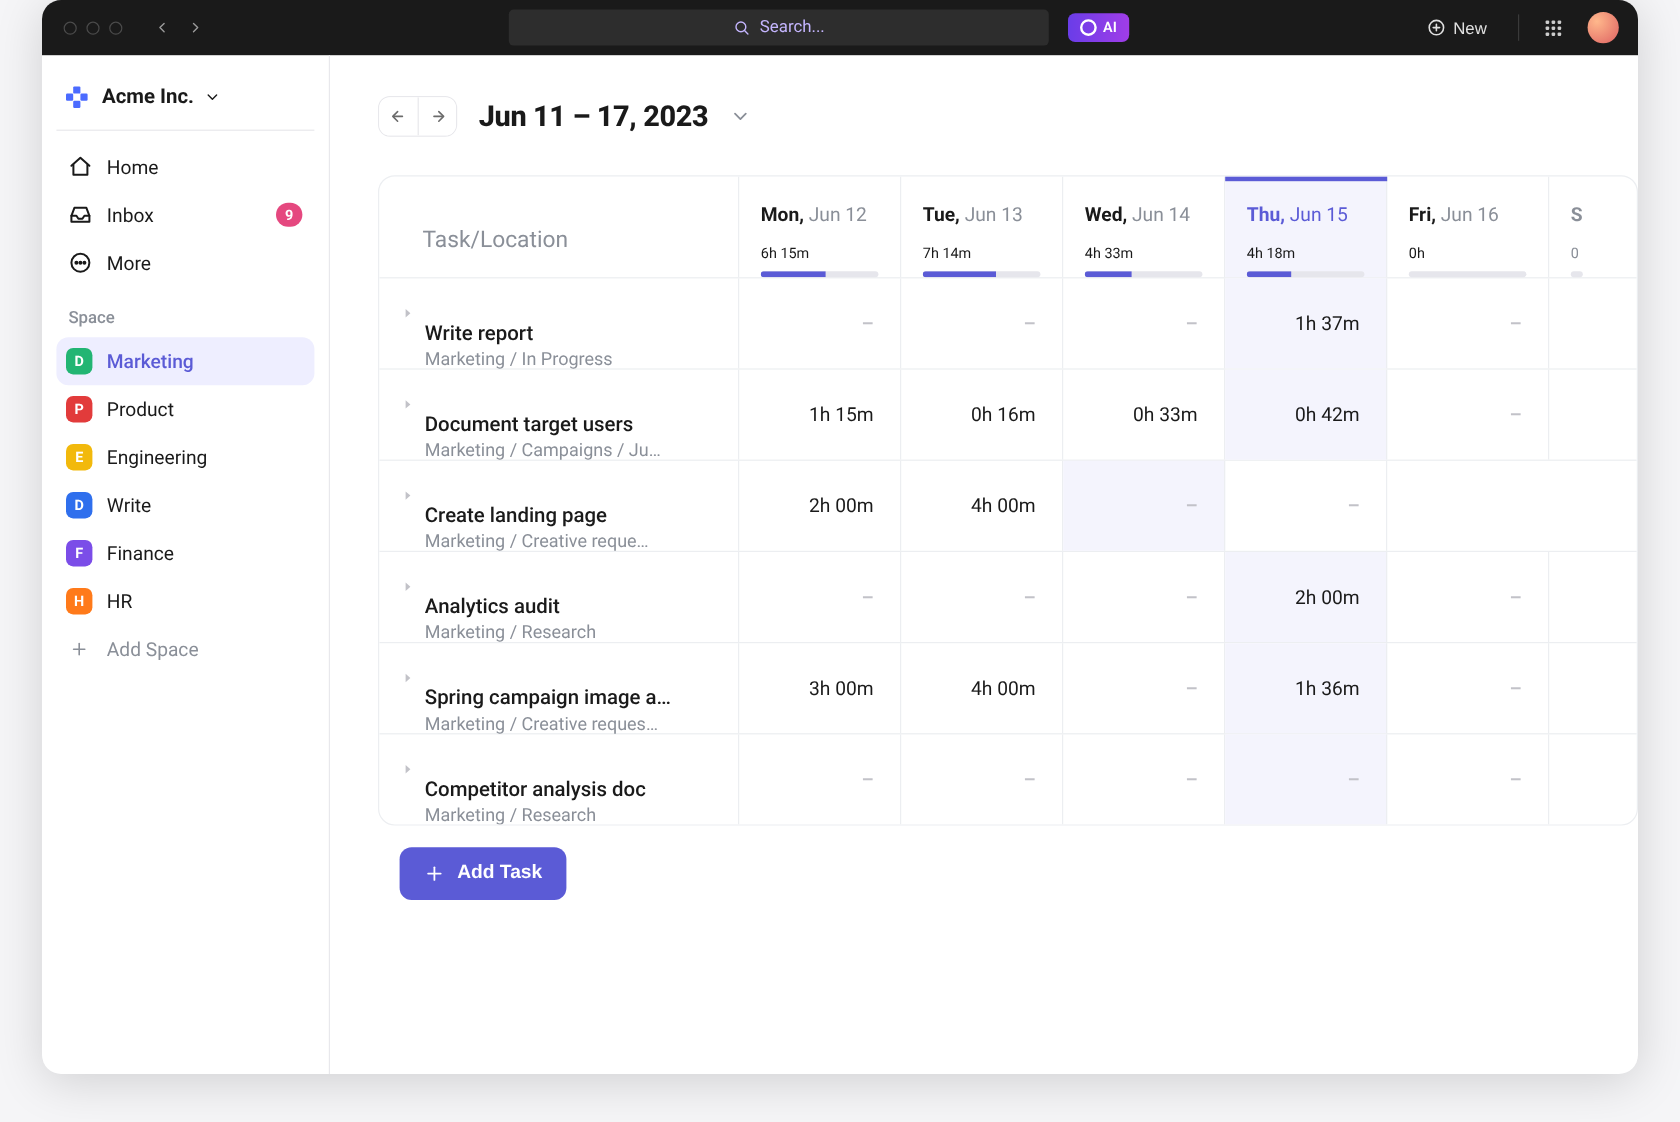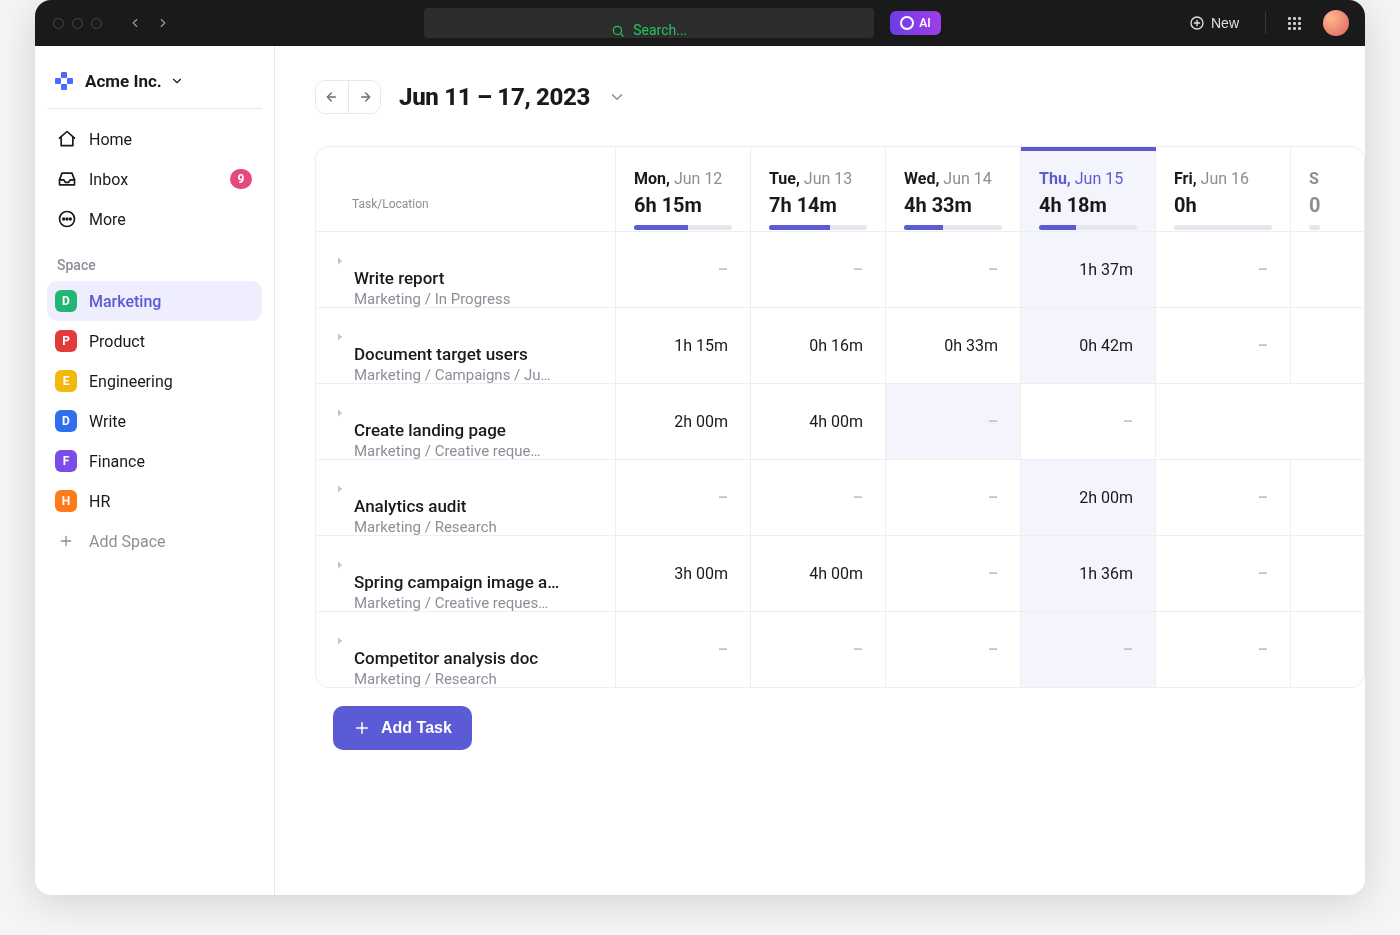--- a/index.html
+++ b/index.html
@@ -37,21 +37,21 @@
     padding:0 10px 0 18px;
     gap:10px;
   }
   .traffic{display:flex;gap:8px;align-items:center;margin-right:10px;}
   .traffic span{width:11px;height:11px;border-radius:50%;border:1px solid #4a4a4a;}
   .nav-arrows{display:flex;gap:2px;margin-right:6px;}
   .nav-arrows button{background:none;border:0;color:#9a9a9a;cursor:pointer;width:26px;height:26px;border-radius:6px;display:flex;align-items:center;justify-content:center;}
   .spacer{flex:1;}
   .search{
     width:450px;height:30px;background:#2d2d2d;border-radius:4px;
-    display:flex;align-items:flex-end;justify-content:center;gap:8px;color:#22c55e;font-size:14px;
+    display:flex;align-items:center;justify-content:center;gap:8px;color:#c4b5fd;font-size:14px;
   }
   .ai-chip{
     height:24px;padding:0 10px;border-radius:6px;
     background:linear-gradient(90deg,#6a3de8,#a03de8);
     color:#fff;font-size:12px;font-weight:600;display:flex;align-items:center;gap:5px;margin-left:6px;
   }
   .ai-chip::before{content:"";width:10px;height:10px;border:2px solid #fff;border-radius:50%;}
   .new-btn{display:flex;align-items:center;gap:6px;color:#e0e0e0;font-size:14px;background:none;border:0;cursor:pointer;margin-right:4px;justify-content:space-between;}
   .top-divider{width:1px;height:22px;background:#3a3a3a;margin:0 6px;}
   .grid-btn,.avatar-btn{background:none;border:0;cursor:pointer;display:flex;align-items:center;justify-content:center;color:#ccc;}
@@ -116,27 +116,27 @@
   .col-day{flex:0 0 135px;}
   .col-fri{flex:0 0 135px;}
   .col-sat{flex:0 0 40px;}
 
   
   .hrow{height:84px;}
   .hcell{padding:22px 18px 14px;}
   .hday{font-size:16px;}
   .hday .dow{font-weight:700;}
   .hday .dt{color:var(--muted);}
-  .htotal{font-weight:700;font-size:20px;margin-top:5px;}
+  .htotal{font-weight:400;font-size:12px;margin-top:16px;}
   .hbar{margin-top:8px;height:5px;background:#e6e6ec;border-radius:3px;overflow:hidden;}
   .hbar span{display:block;height:100%;background:var(--accent);}
   .today{background:#f4f4fd;}
   .today .dow,.today .dt{color:var(--accent);}
   .today-line{position:absolute;top:0;height:4px;background:var(--accent);}
-  .htask{display:flex;align-items:flex-end;color:var(--muted);font-size:12px;padding:0 0 20px 36px;}
+  .htask{display:flex;align-items:flex-end;color:var(--muted);font-size:19px;padding:0 0 20px 36px;}
 
   
   .drow{height:76px;border-top:1px solid var(--row-border);}
   .tcell{padding:14px 12px 0 18px;display:flex;align-items:flex-start;gap:8px;min-width:0;}
   .caret-btn{margin-top:6px;color:#c2c2c8;flex-shrink:0;}
   .task-name{font-size:17px;font-weight:500;white-space:nowrap;overflow:hidden;text-overflow:ellipsis;}
   .task-path{font-size:15px;color:var(--muted);white-space:nowrap;overflow:hidden;text-overflow:ellipsis;margin-top:2px;}
   .tstack{min-width:0;flex:1;margin-top:22px;}
   .vcell{display:flex;align-items:center;justify-content:flex-end;padding-right:22px;font-size:16px;font-variant-numeric:tabular-nums;}
   .dash{color:#c2c2c8;font-weight:600;}

